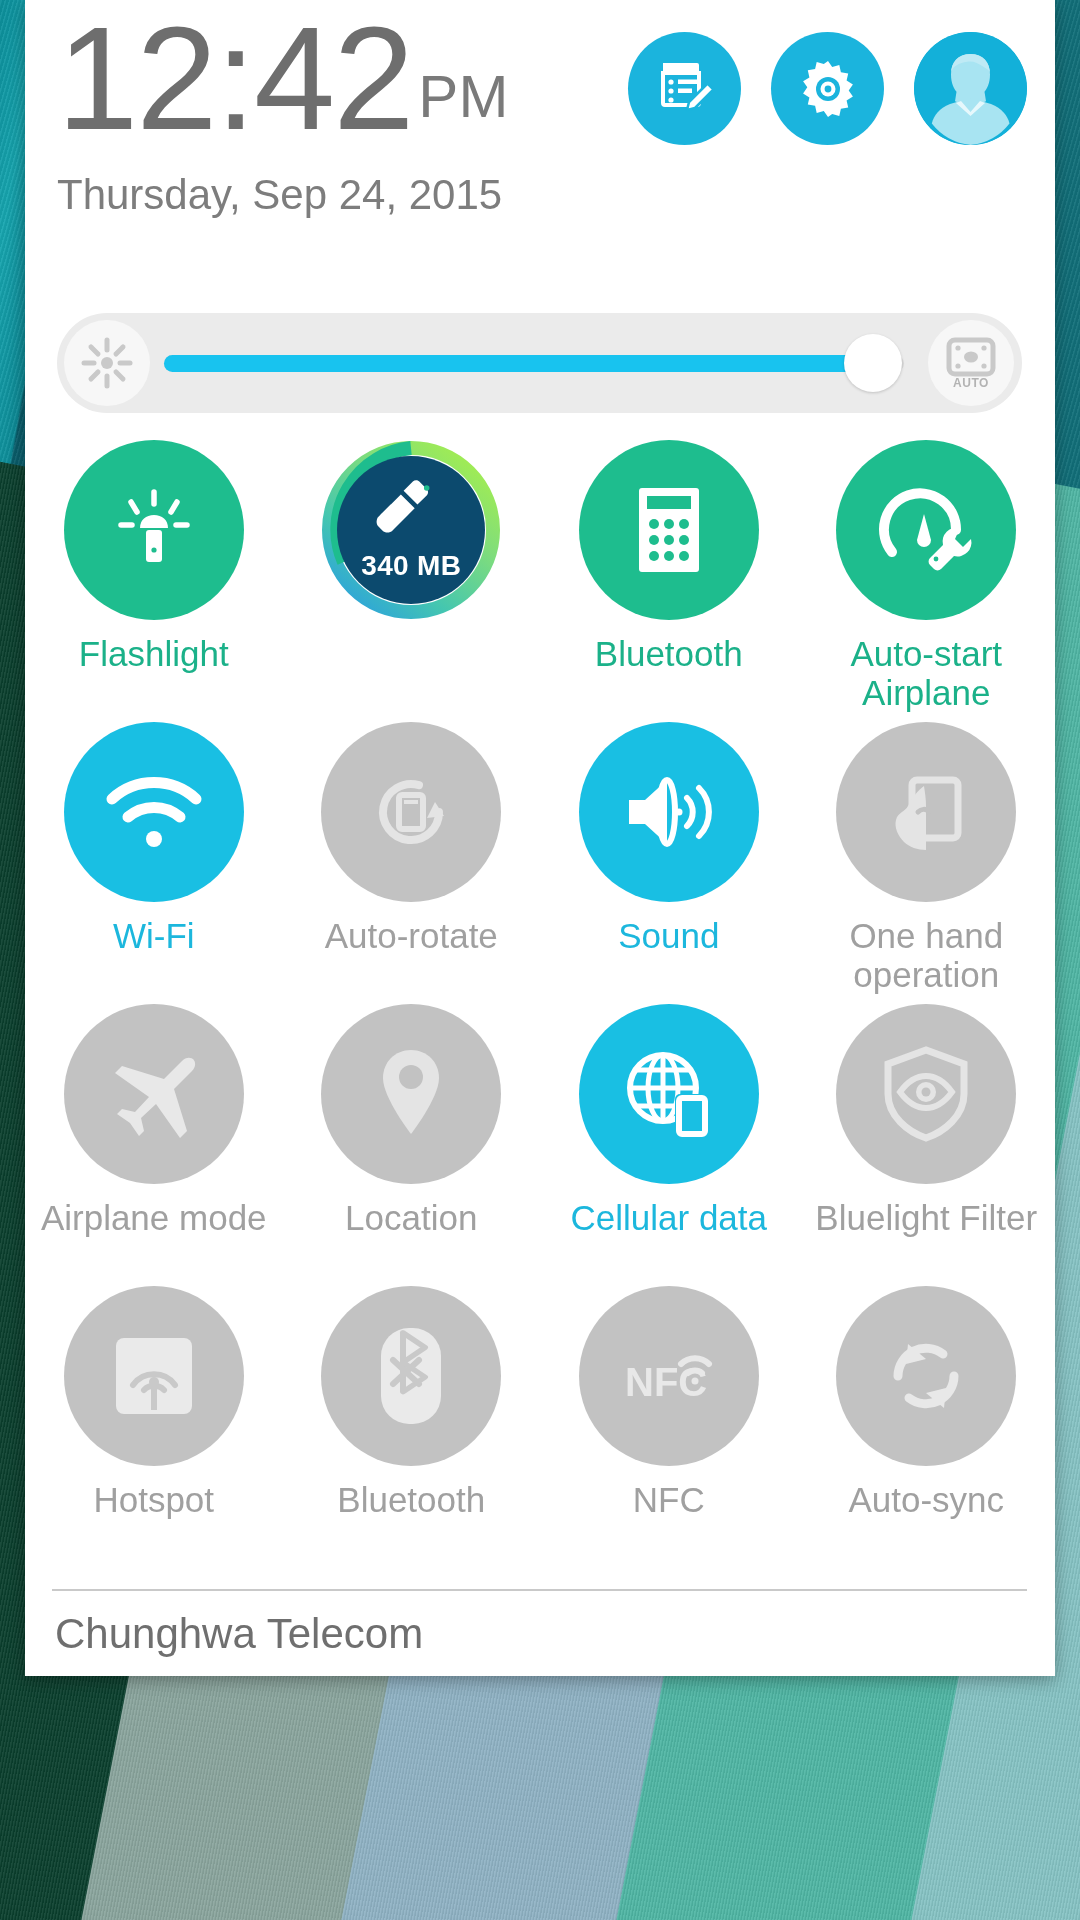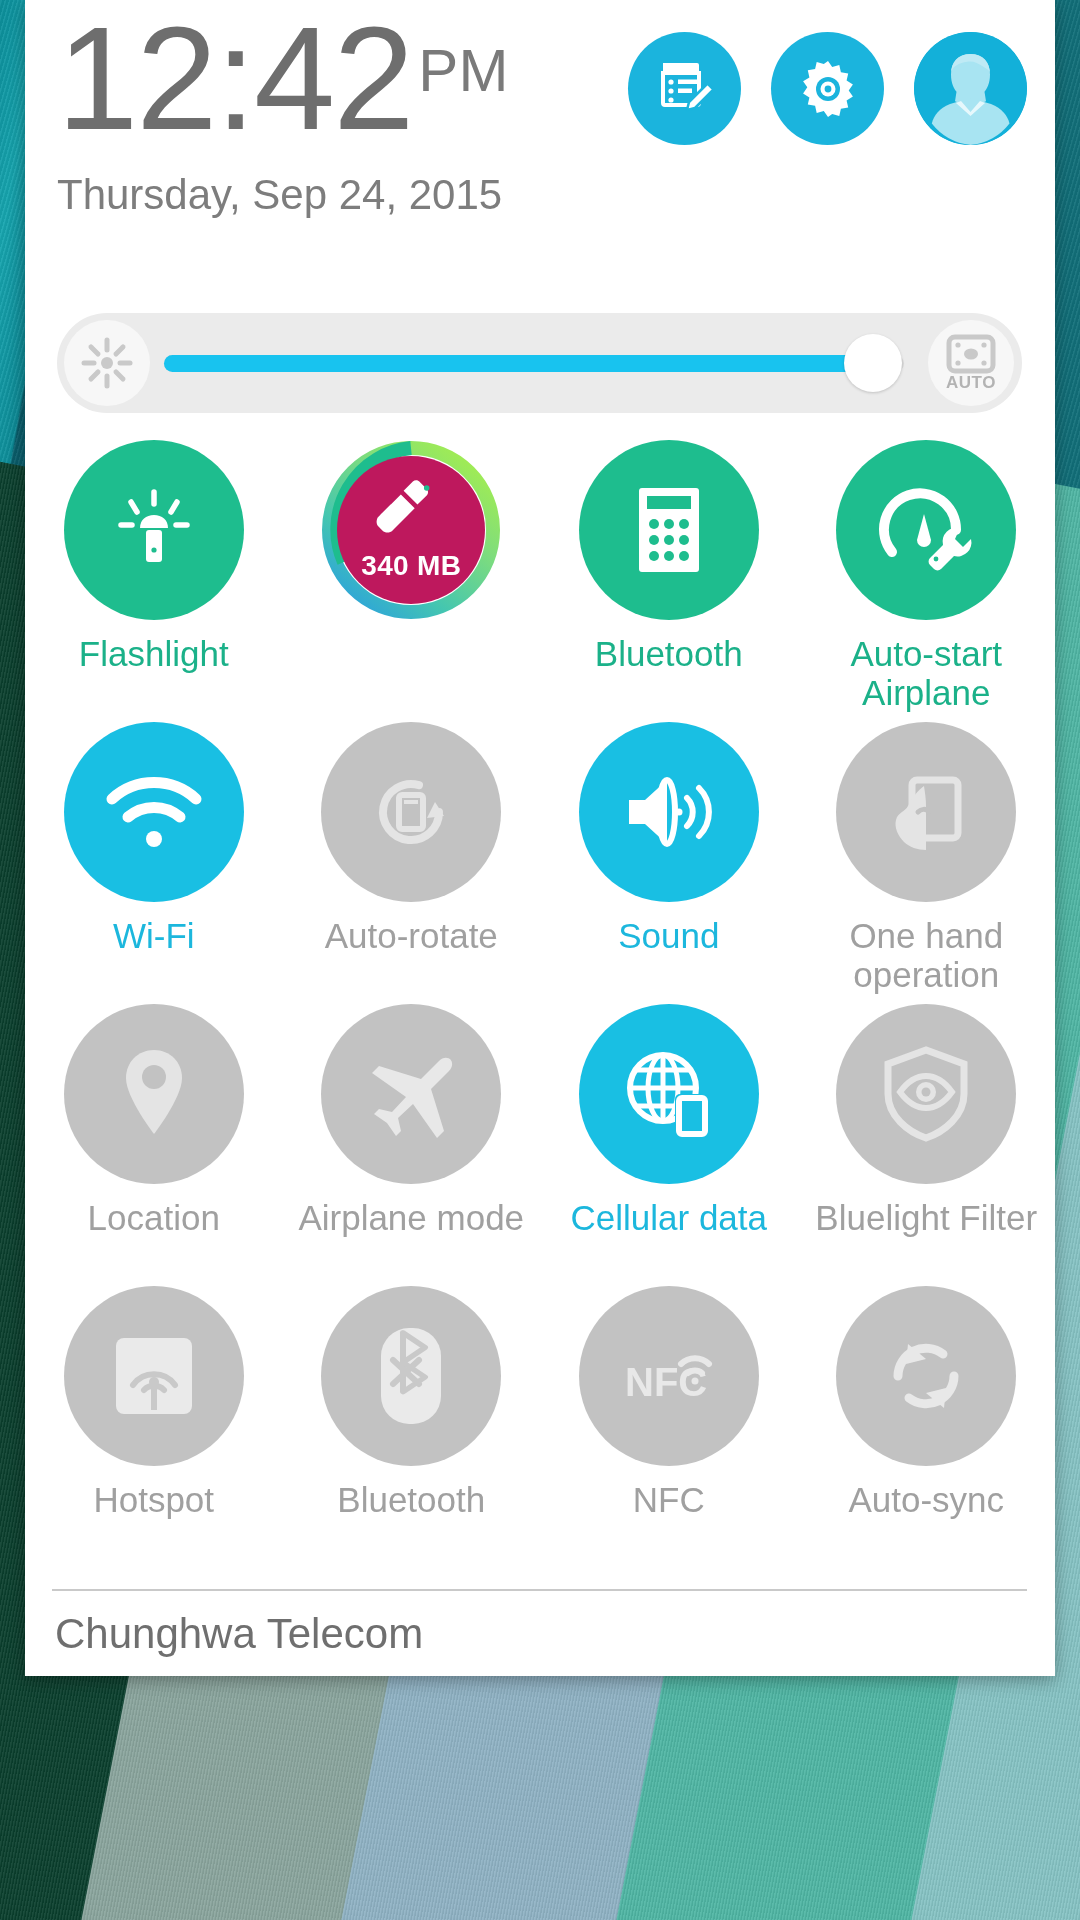--- a/index.html
+++ b/index.html
@@ -62,21 +62,21 @@
     top: 0px;
     width: 1030px;
     height: 1676px;
     background: #ffffff;
     box-shadow: 0 4px 16px rgba(0,0,0,0.32);
     overflow: hidden;
   }
 
   
   #clock-area { position: absolute; left: 32px; top: 10px; }
-  #time-row { display: flex; align-items: center; }
+  #time-row { display: flex; align-items: flex-end; }
   #clock-time {
     font-size: 146px;
     line-height: 0.95;
     color: #6e6e6e;
     font-weight: 300;
     letter-spacing: -2px;
   }
   #clock-ampm {
     font-size: 60px;
     color: #7a7a7a;
@@ -155,21 +155,21 @@
   }
   #auto-brightness {
     width: 86px; height: 86px; margin-right: 8px;
     border-radius: 50%; background: #f7f7f7;
     display: flex; flex-direction: column;
     align-items: center; justify-content: center;
     flex: none;
   }
   #auto-brightness svg { width: 52px; height: 40px; }
   #auto-brightness .auto-lbl {
-    font-size: 17px; color: #b3b3b3; font-weight: 700;
+    font-size: 12px; color: #b3b3b3; font-weight: 700;
     letter-spacing: 0.5px; margin-top: -1px;
   }
 
   
   #toggle-grid {
     position: absolute;
     left: 0; top: 440px;
     width: 1030px;
     display: flex; flex-wrap: wrap;
   }
@@ -200,21 +200,21 @@
   .state-on     .tile-circle { background: #19bfe3; }
   .state-on     .tile-label  { color: #1cb7dd; }
   .state-off    .tile-circle { background: #c2c2c2; }
   .state-off    .tile-label  { color: #a0a0a0; }
 
   
   #boost-ring { position: absolute; inset: 0; }
   .boost-inner {
     position: absolute; left: 16px; top: 16px;
     width: 148px; height: 148px; border-radius: 50%;
-    background: #be185d;
+    background: #0c4a6e;
     display: flex; flex-direction: column;
     align-items: center; justify-content: center;
   }
   .boost-inner svg { width: 84px; height: 72px; margin-top: -2px; }
   .boost-text {
     color: #ffffff; font-size: 28px; font-weight: 700;
     margin-top: 2px; letter-spacing: 0.3px;
   }
 
   
@@ -489,38 +489,38 @@
             <path d="M40 50c3-3 8-4 11 0" fill="none" stroke="#c2c2c2" stroke-width="5" stroke-linecap="round"></path>
           </svg>
         </span>
       </div>
       <div class="tile-label">One hand operation</div>
     </div>
 
     <div class="tile state-off">
       <div class="tile-circle">
         <span>
+          <svg width="100" height="96" viewBox="0 0 100 96">
+            <path d="M90 14c-3-3-8-3-12 1L60 33 18 20l-7 7 34 24-14 15-13-3-5 5 13 9 9 13 5-5-3-13 15-14 24 34 7-7-13-42 18-18c4-4 4-9 1-12z" fill="#e8e8e8"></path>
+          </svg>
+        </span>
+      </div>
+      <div class="tile-label">Airplane mode</div>
+    </div>
+
+    <div class="tile state-off">
+      <div class="tile-circle">
+        <span>
           <svg width="78" height="100" viewBox="0 0 78 100">
             <path d="M39 6C23 6 11 18 11 34c0 20 28 56 28 56s28-36 28-56C67 18 55 6 39 6z" fill="#e4e4e4"></path>
             <circle cx="39" cy="33" r="12" fill="#c2c2c2"></circle>
           </svg>
         </span>
       </div>
       <div class="tile-label">Location</div>
-    </div>
-
-    <div class="tile state-off">
-      <div class="tile-circle">
-        <span>
-          <svg width="100" height="96" viewBox="0 0 100 96">
-            <path d="M90 14c-3-3-8-3-12 1L60 33 18 20l-7 7 34 24-14 15-13-3-5 5 13 9 9 13 5-5-3-13 15-14 24 34 7-7-13-42 18-18c4-4 4-9 1-12z" fill="#e8e8e8"></path>
-          </svg>
-        </span>
-      </div>
-      <div class="tile-label">Airplane mode</div>
     </div>
 
     <div class="tile state-on">
       <div class="tile-circle">
         <span>
           <svg width="100" height="96" viewBox="0 0 100 96">
             <circle cx="44" cy="42" r="33" fill="none" stroke="#fff" stroke-width="6"></circle>
             <ellipse cx="44" cy="42" rx="15" ry="33" fill="none" stroke="#fff" stroke-width="5"></ellipse>
             <line x1="11" y1="42" x2="77" y2="42" stroke="#fff" stroke-width="5"></line>
             <line x1="16" y1="24" x2="72" y2="24" stroke="#fff" stroke-width="5"></line>

